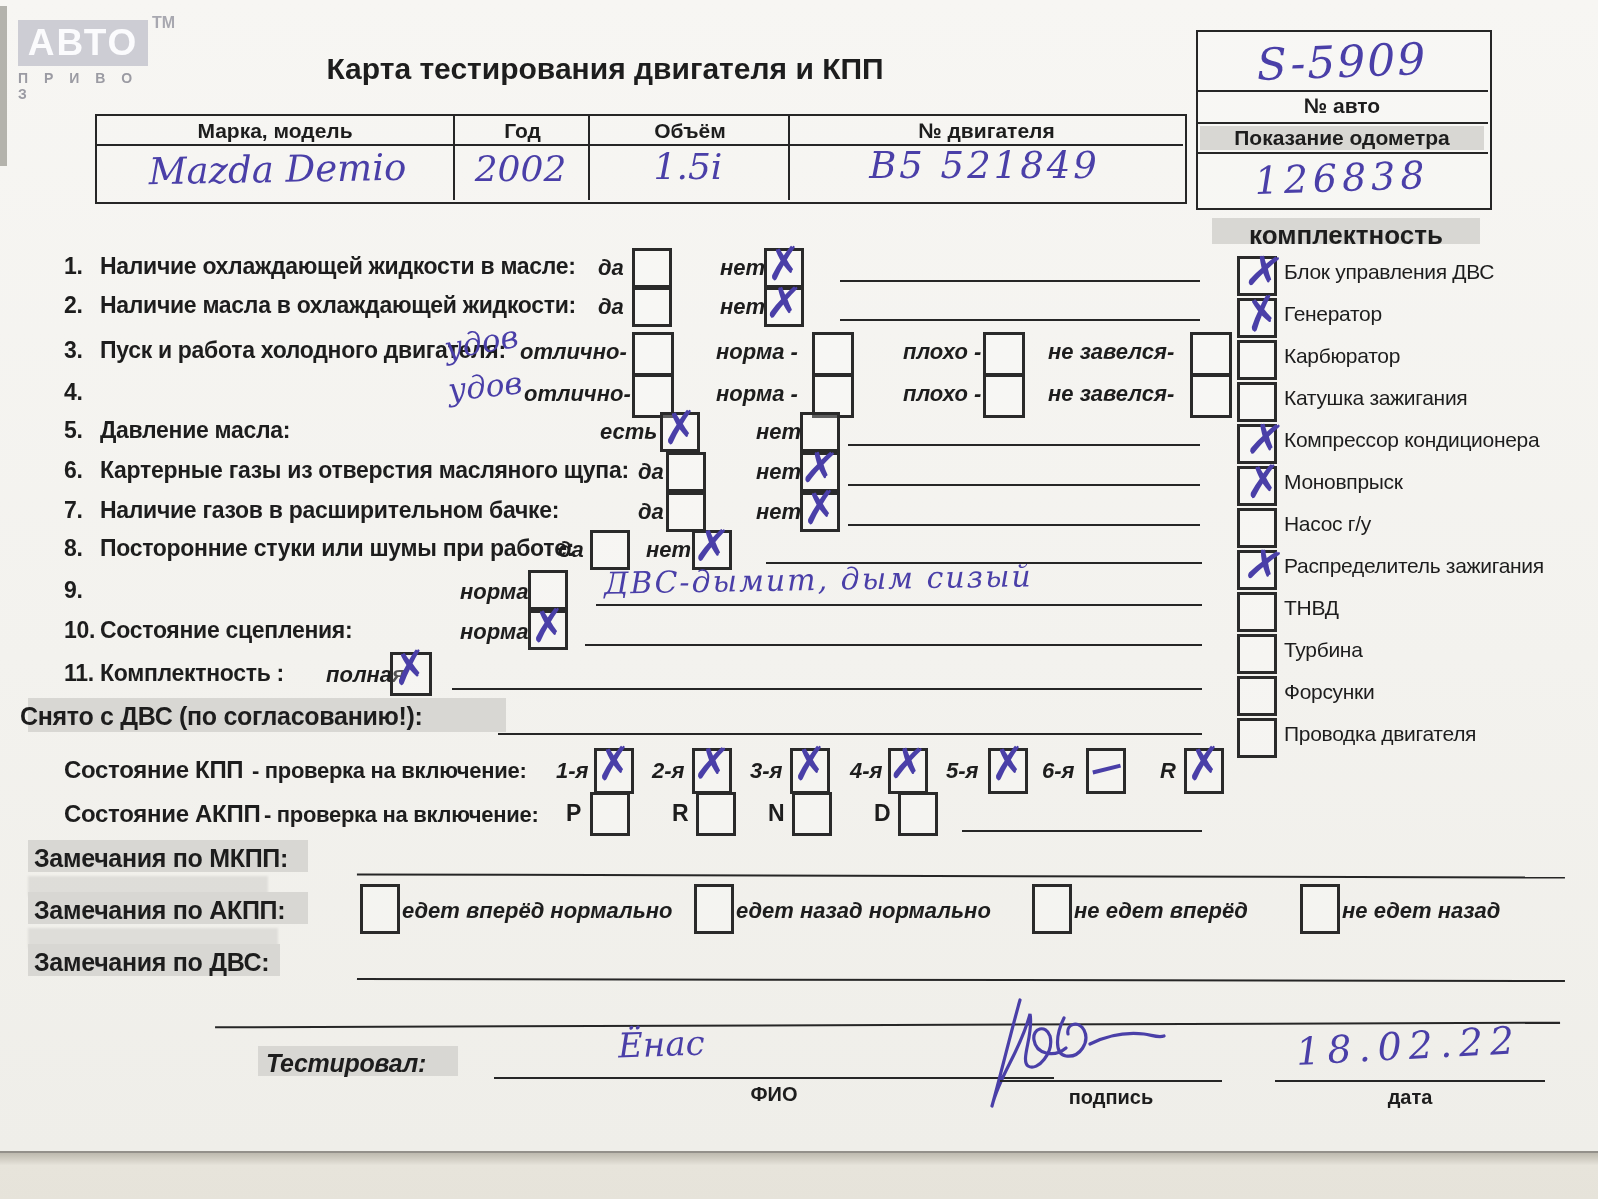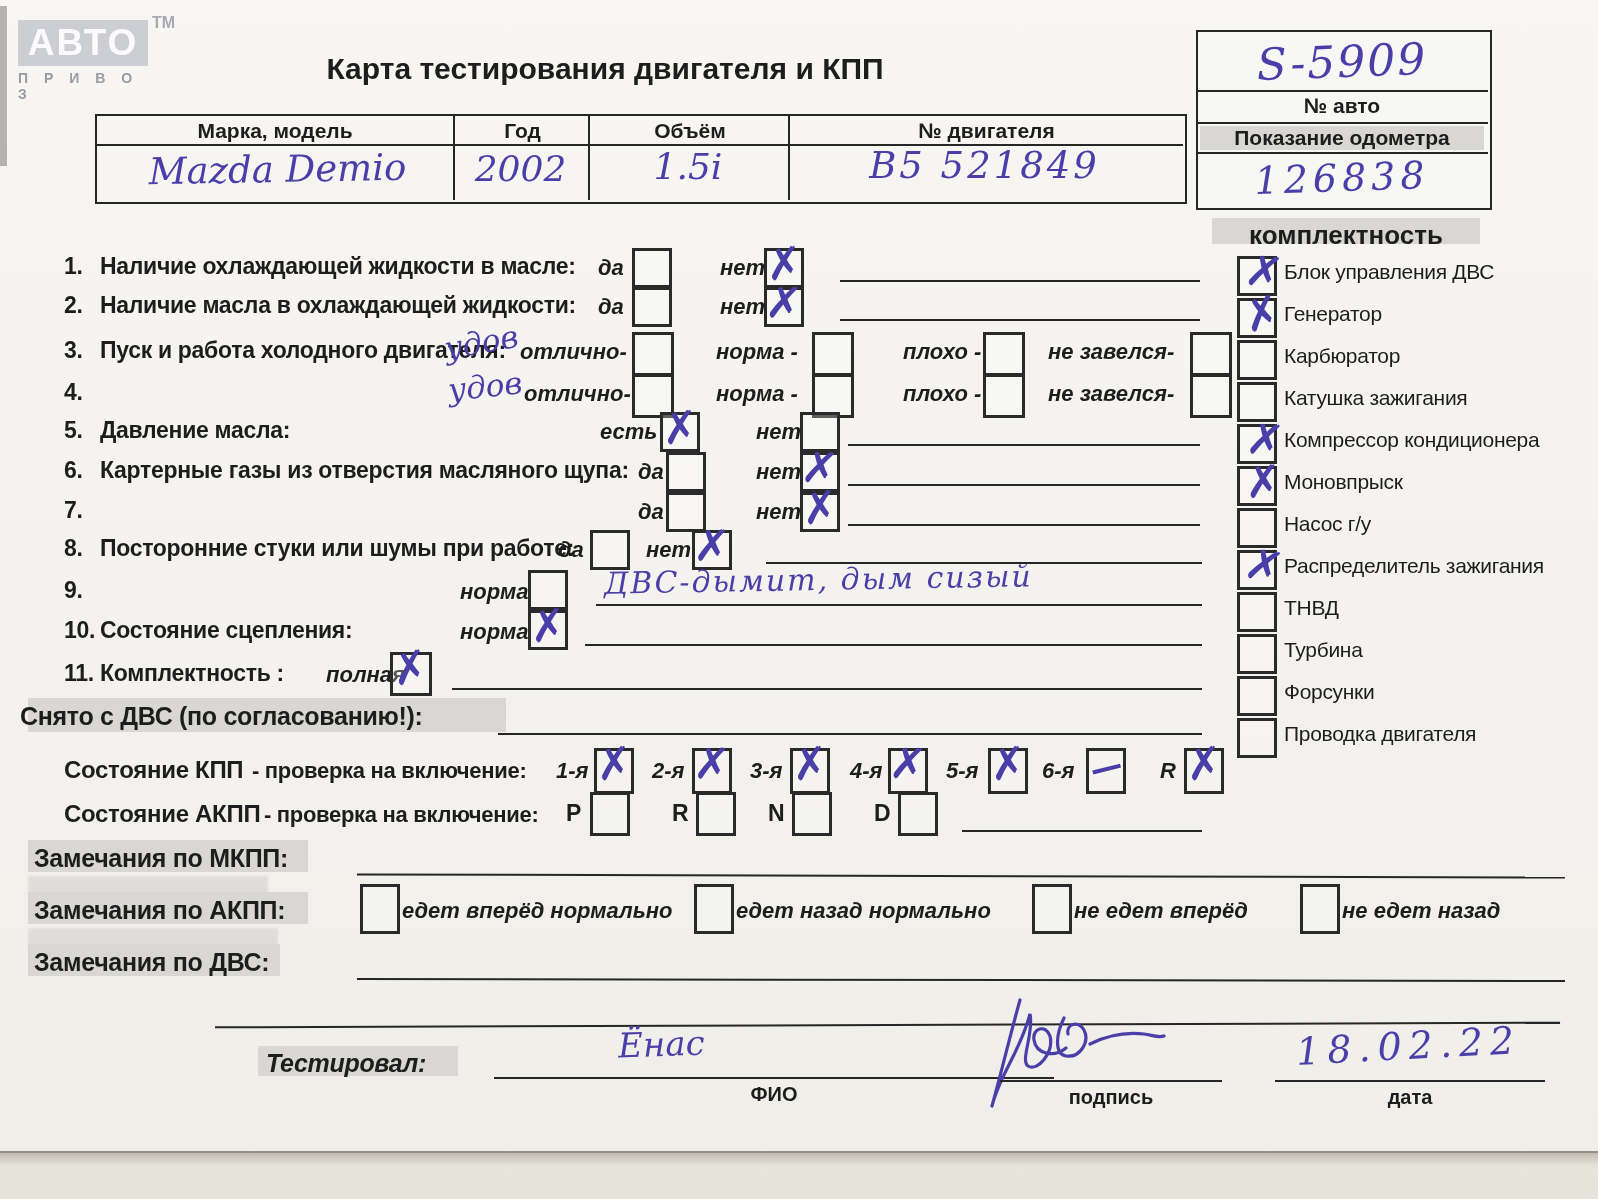--- a/index.html
+++ b/index.html
@@ -141,20 +141,21 @@
   <div class="abs cb" style="left:666px;top:452px;">
       <span class="mark"></span>
     </div>
   <div class="abs it" style="left:756px;top:459px;">нет</div>
   <div class="abs cb" style="left:800px;top:452px;">
       <span class="mark" style="transform:rotate(6deg);">✗</span>
     </div>
   <div class="abs ln" style="left:848px;top:454px;width:352px;height:30px;"></div>
 
   <div class="abs lbl" style="left:64px;top:497px;">7.</div>
+  <div class="abs lbl" style="left:100px;top:497px;">Наличие газов в расширительном бачке:</div>
   <div class="abs it" style="left:638px;top:499px;">да</div>
   <div class="abs cb" style="left:666px;top:492px;">
       <span class="mark"></span>
     </div>
   <div class="abs it" style="left:756px;top:499px;">нет</div>
   <div class="abs cb" style="left:800px;top:492px;">
       <span class="mark">✗</span>
     </div>
   <div class="abs ln" style="left:848px;top:494px;width:352px;height:30px;"></div>
 

